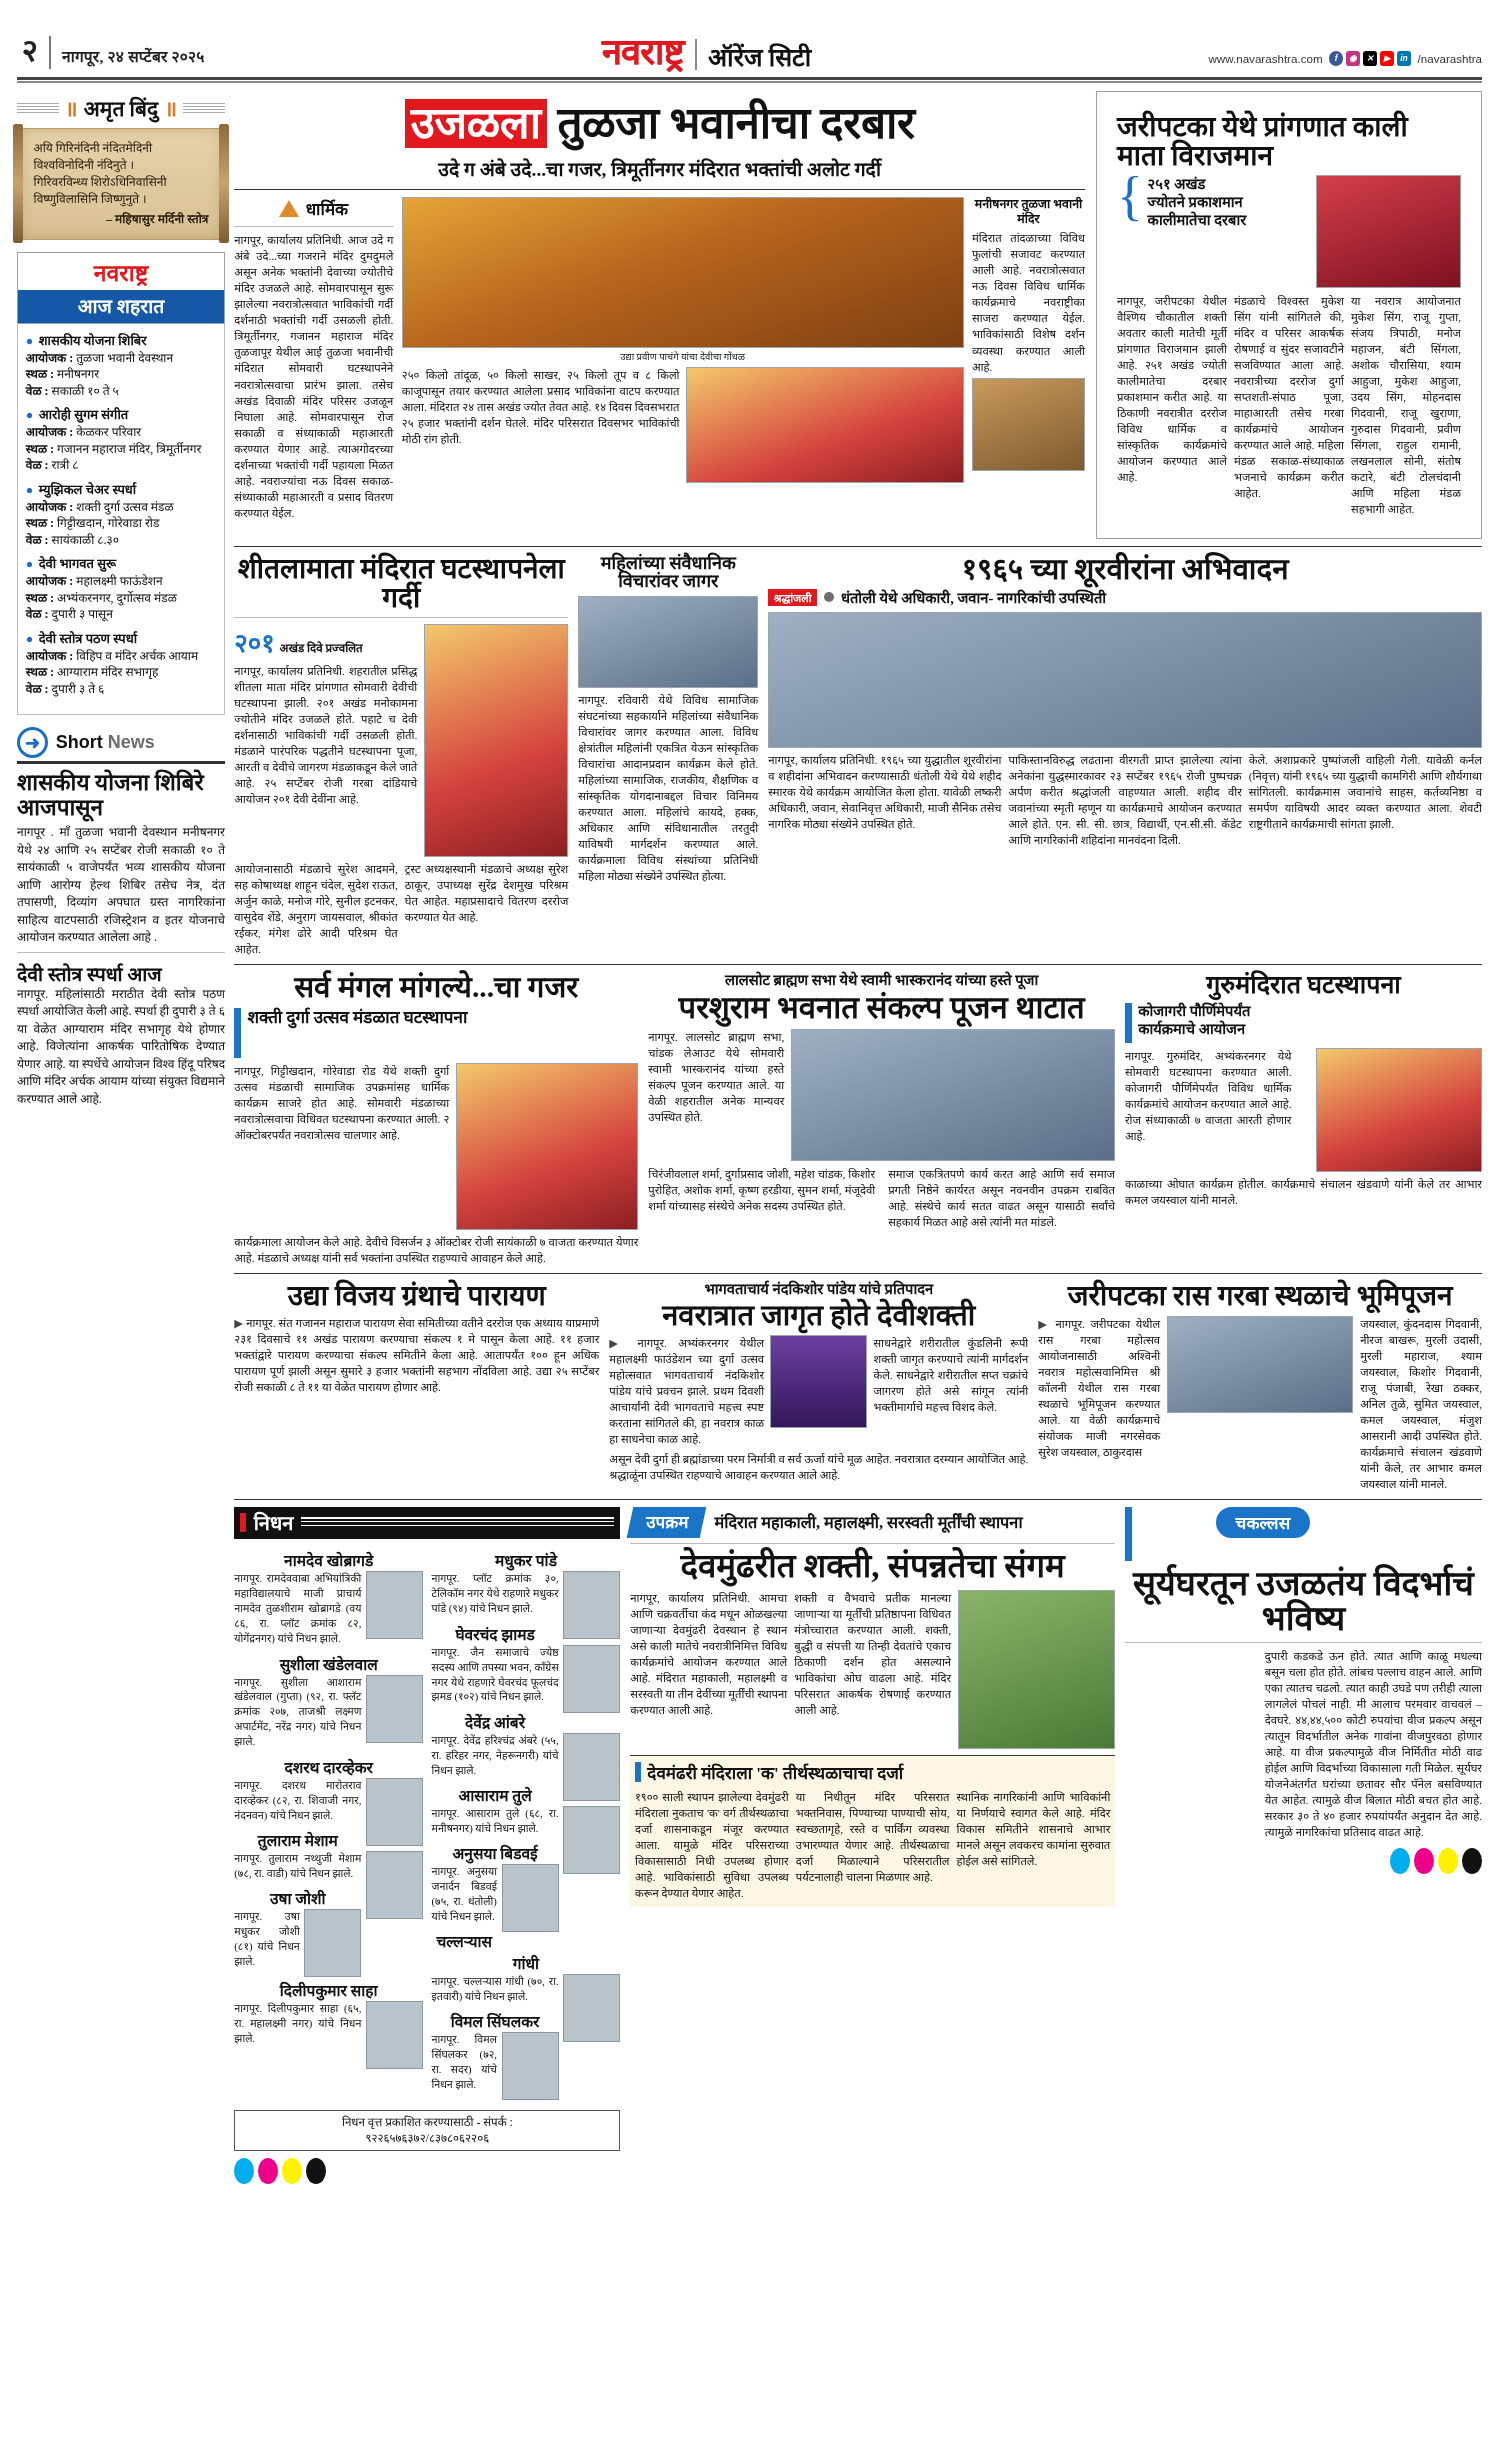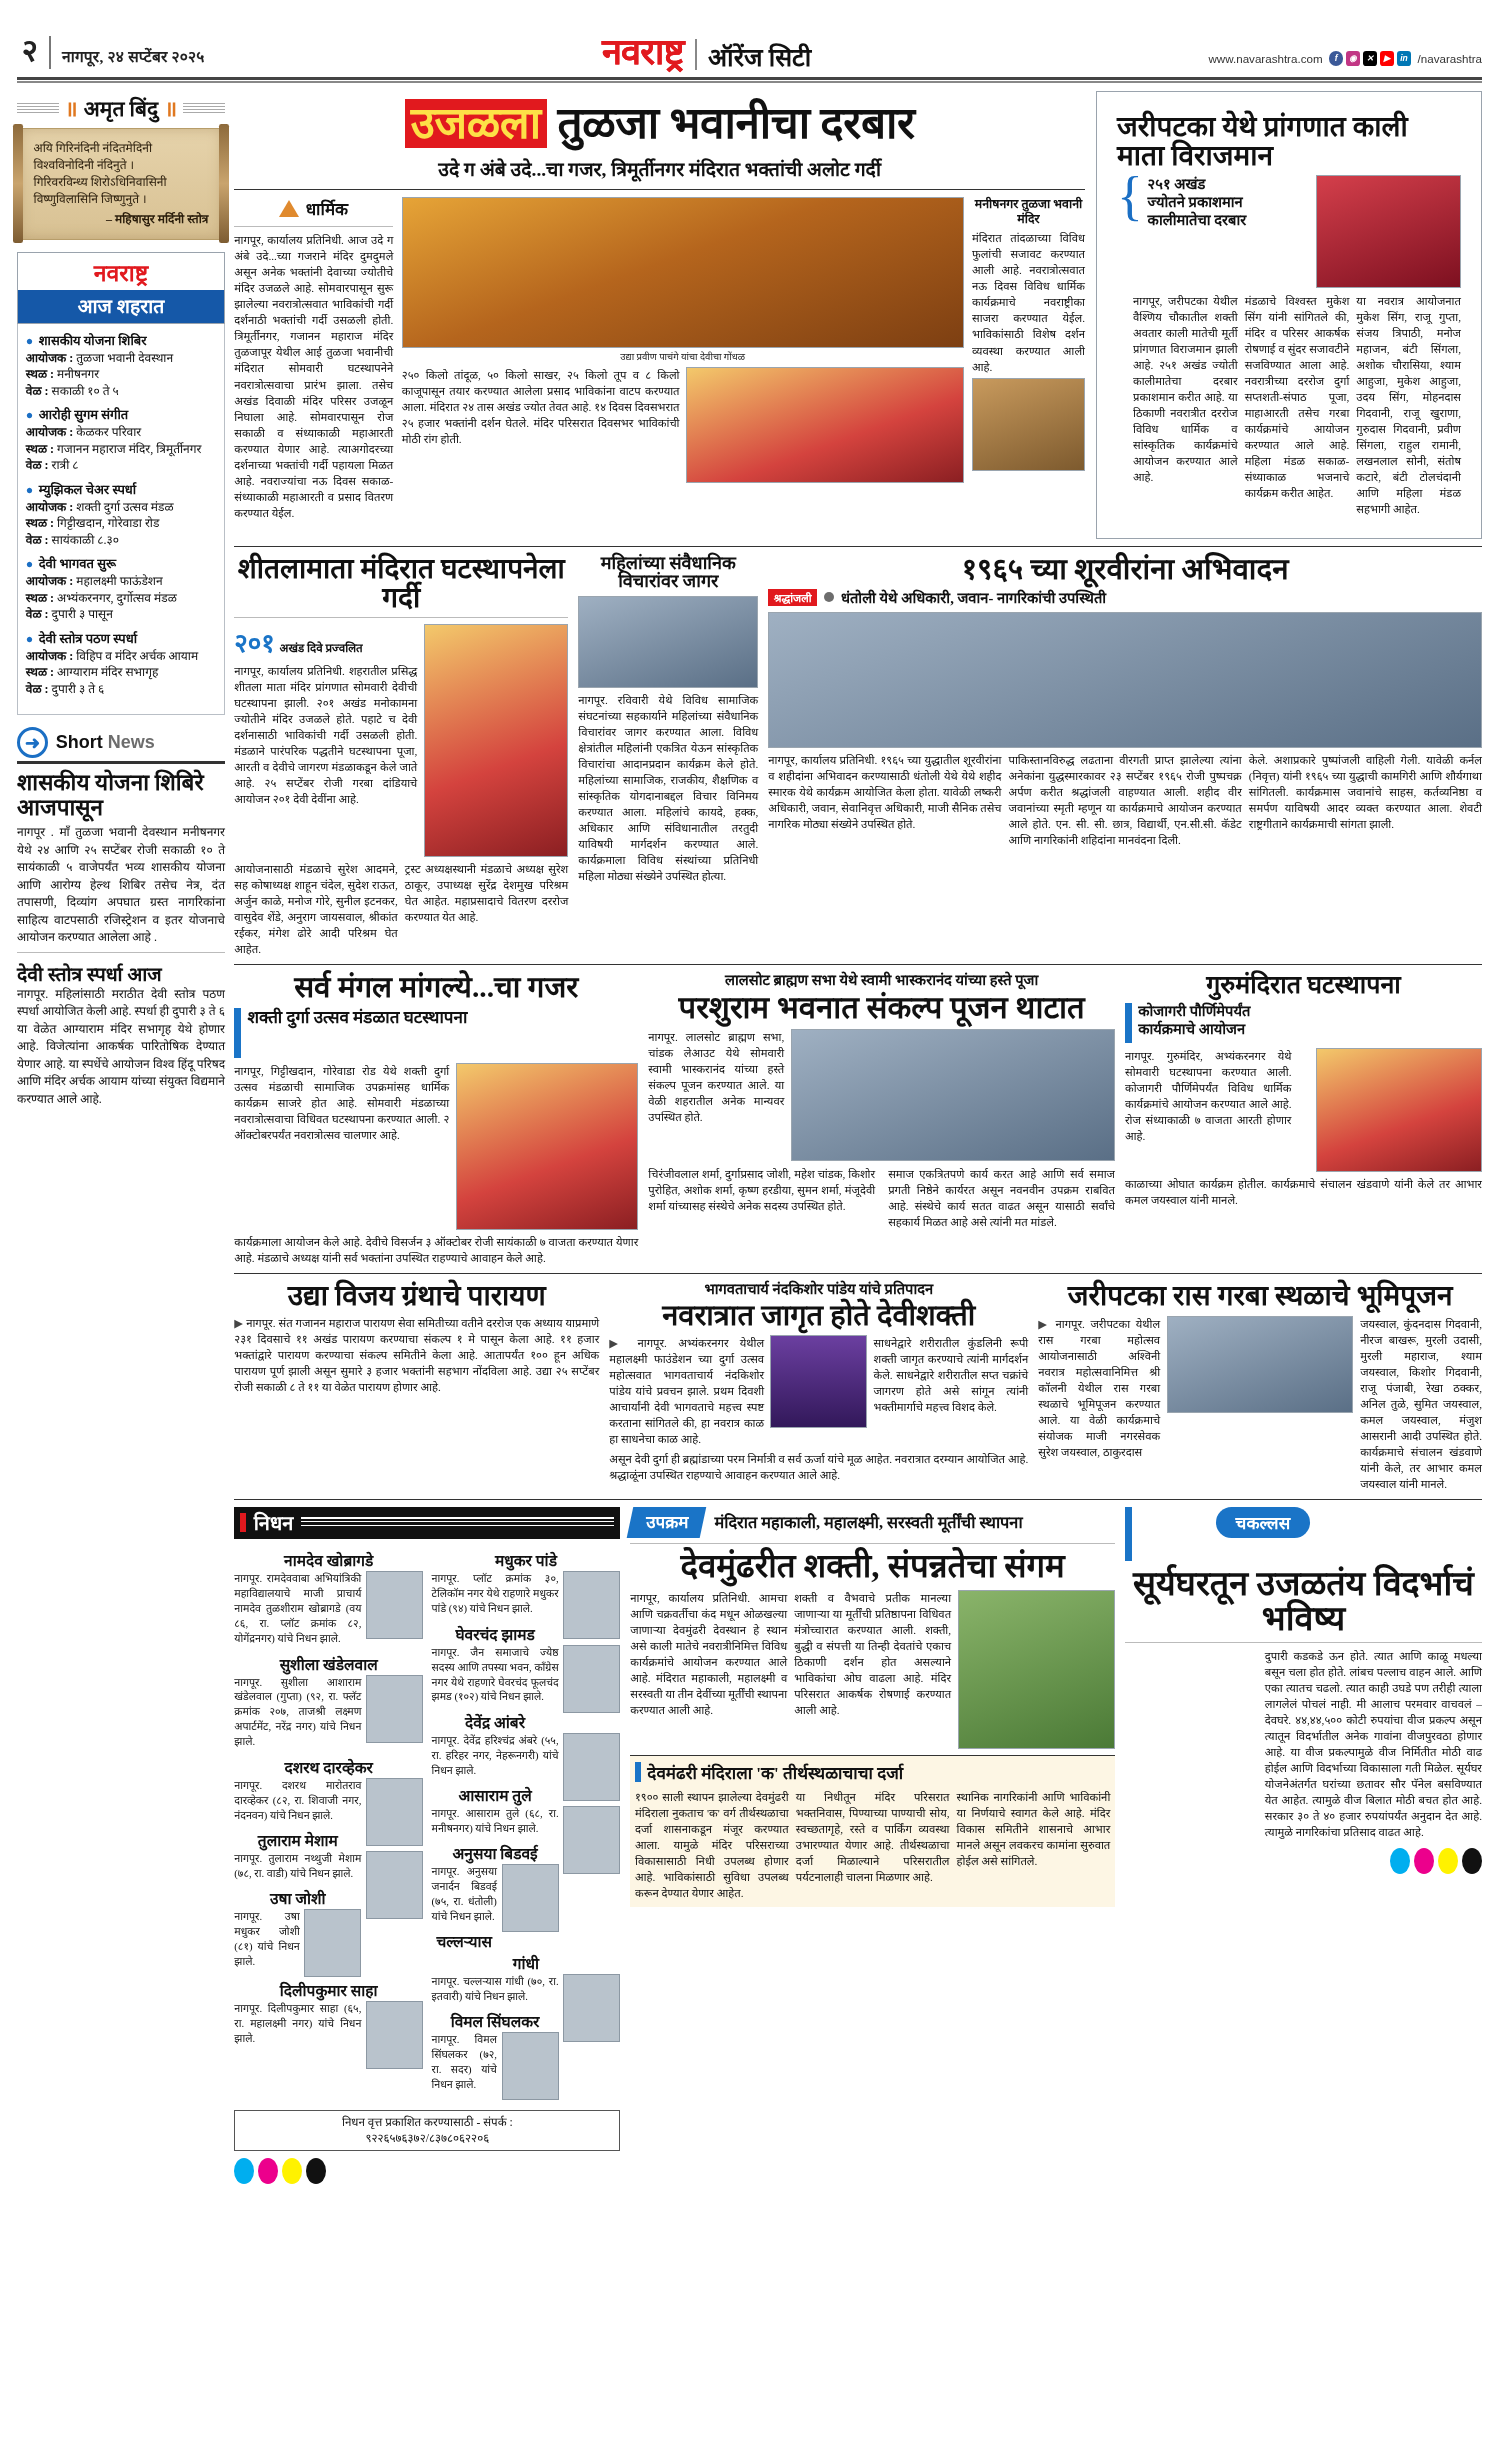--- a/index.html
+++ b/index.html
@@ -80,21 +80,21 @@
   .arrow{ color:#444; font-weight:900; }
 
   .h-kicker{ font-size:14.7px; font-weight:700; text-align:center; line-height:1.15; }
   .h-main{ font-weight:900; line-height:1.04; text-align:center; }
 
   .hr-d{ border-top:1.6px solid #333; margin:7px 0; }
   .hr-l{ border-top:0.8px solid #bbb; margin:5.4px 0; }
 
   
   .lead-title{ text-align:center; }
-  .lead-title .w1{ background:#e1191e; color:#fde047; padding:0 6.2px; }
+  .lead-title .w1{ background:#e1191e; color:#ffffff; padding:0 6.2px; }
   .lead-h{ font-size:44px; font-weight:900; letter-spacing:-0.4px; }
   .lead-sub{ font-size:19.4px; font-weight:700; text-align:center; margin-top:4.7px; }
 
   .dh-badge{ display:flex; align-items:center; gap:6.2px; justify-content:center; }
   .dh-tri{ width:0;height:0;border-left:10px solid transparent;border-right:10px solid transparent;
            border-bottom:17px solid #e08a2e; }
   .dh-word{ font-size:17px; font-weight:800; }
 
   .brace{ font-size:54px; color:#1b6fc4; line-height:.8; font-weight:300; }
 
@@ -316,21 +316,21 @@
             <div style="display:flex;gap:4.7px;flex:0 0 194px;">
               <span class="brace">{</span>
               <div style="font-size:14.7px;font-weight:700;line-height:1.25;">
                 <div>२५१ अखंड</div>
                 <div>ज्योतने प्रकाशमान</div>
                 <div>कालीमातेचा दरबार</div>
               </div>
             </div>
             <div class="imgph kali" style="flex:1;height:113px;"></div>
           </div>
-          <div style="display:grid;grid-template-columns:1fr 1fr 1fr;gap:7px;margin-top:5.4px;margin-left:16px;">
+          <div style="display:grid;grid-template-columns:1fr 1fr 1fr;gap:7px;margin-top:5.4px;">
             <div class="col">नागपूर, जरीपटका येथील वैश्णिय चौकातील शक्ती अवतार काली मातेची मूर्ती प्रांगणात विराजमान झाली आहे. २५१ अखंड ज्योती कालीमातेचा दरबार प्रकाशमान करीत आहे. या ठिकाणी नवरात्रीत दररोज विविध धार्मिक व सांस्कृतिक कार्यक्रमांचे आयोजन करण्यात आले आहे.</div>
             <div class="col">मंडळाचे विश्वस्त मुकेश सिंग यांनी सांगितले की, मंदिर व परिसर आकर्षक रोषणाई व सुंदर सजावटीने सजविण्यात आला आहे. नवरात्रीच्या दररोज दुर्गा सप्तशती-संपाठ पूजा, माहाआरती तसेच गरबा कार्यक्रमांचे आयोजन करण्यात आले आहे. महिला मंडळ सकाळ-संध्याकाळ भजनाचे कार्यक्रम करीत आहेत.</div>
             <div class="col">या नवरात्र आयोजनात मुकेश सिंग, राजू गुप्ता, संजय त्रिपाठी, मनोज महाजन, बंटी सिंगला, अशोक चौरासिया, श्याम आहुजा, मुकेश आहुजा, उदय सिंग, मोहनदास गिदवानी, राजू खुराणा, गुरुदास गिदवानी, प्रवीण सिंगला, राहुल रामानी, लखनलाल सोनी, संतोष कटारे, बंटी टोलचंदानी आणि महिला मंडळ सहभागी आहेत.</div>
           </div>
         </div>
       </div>
 
       <div class="hr-d"></div>
 
       <div style="display:grid;grid-template-columns:334px 180px 1fr;gap:10px;">

